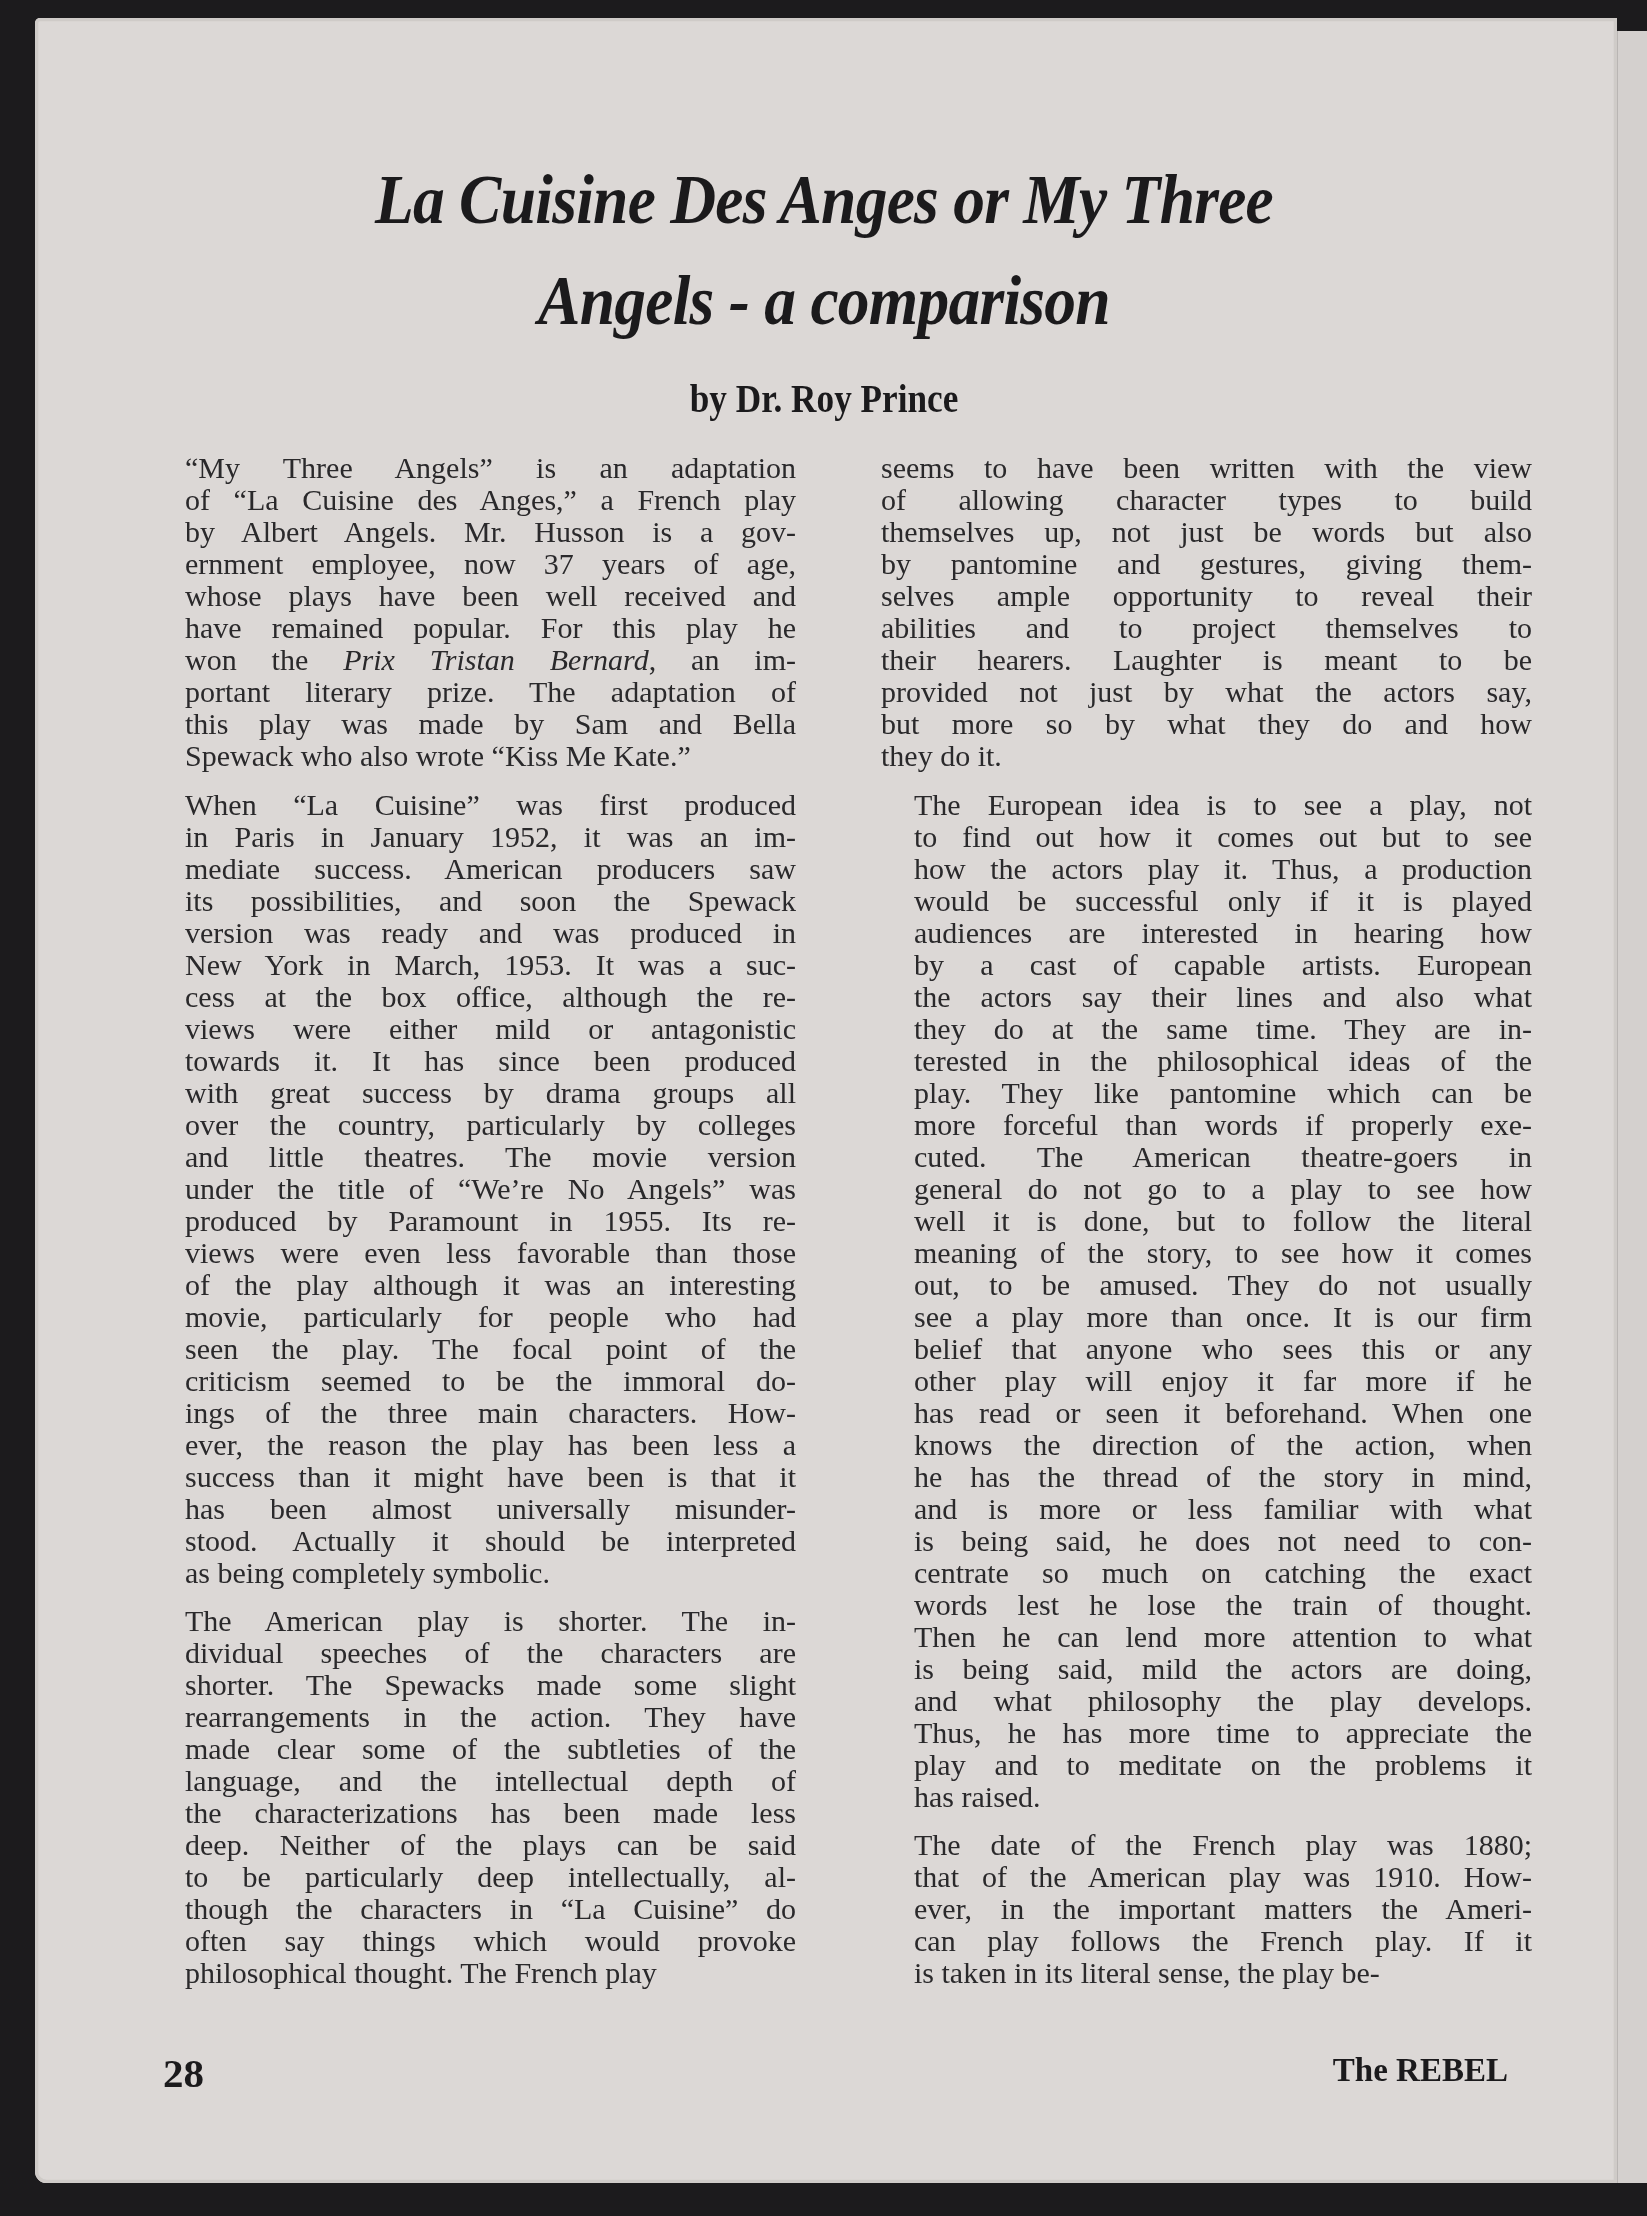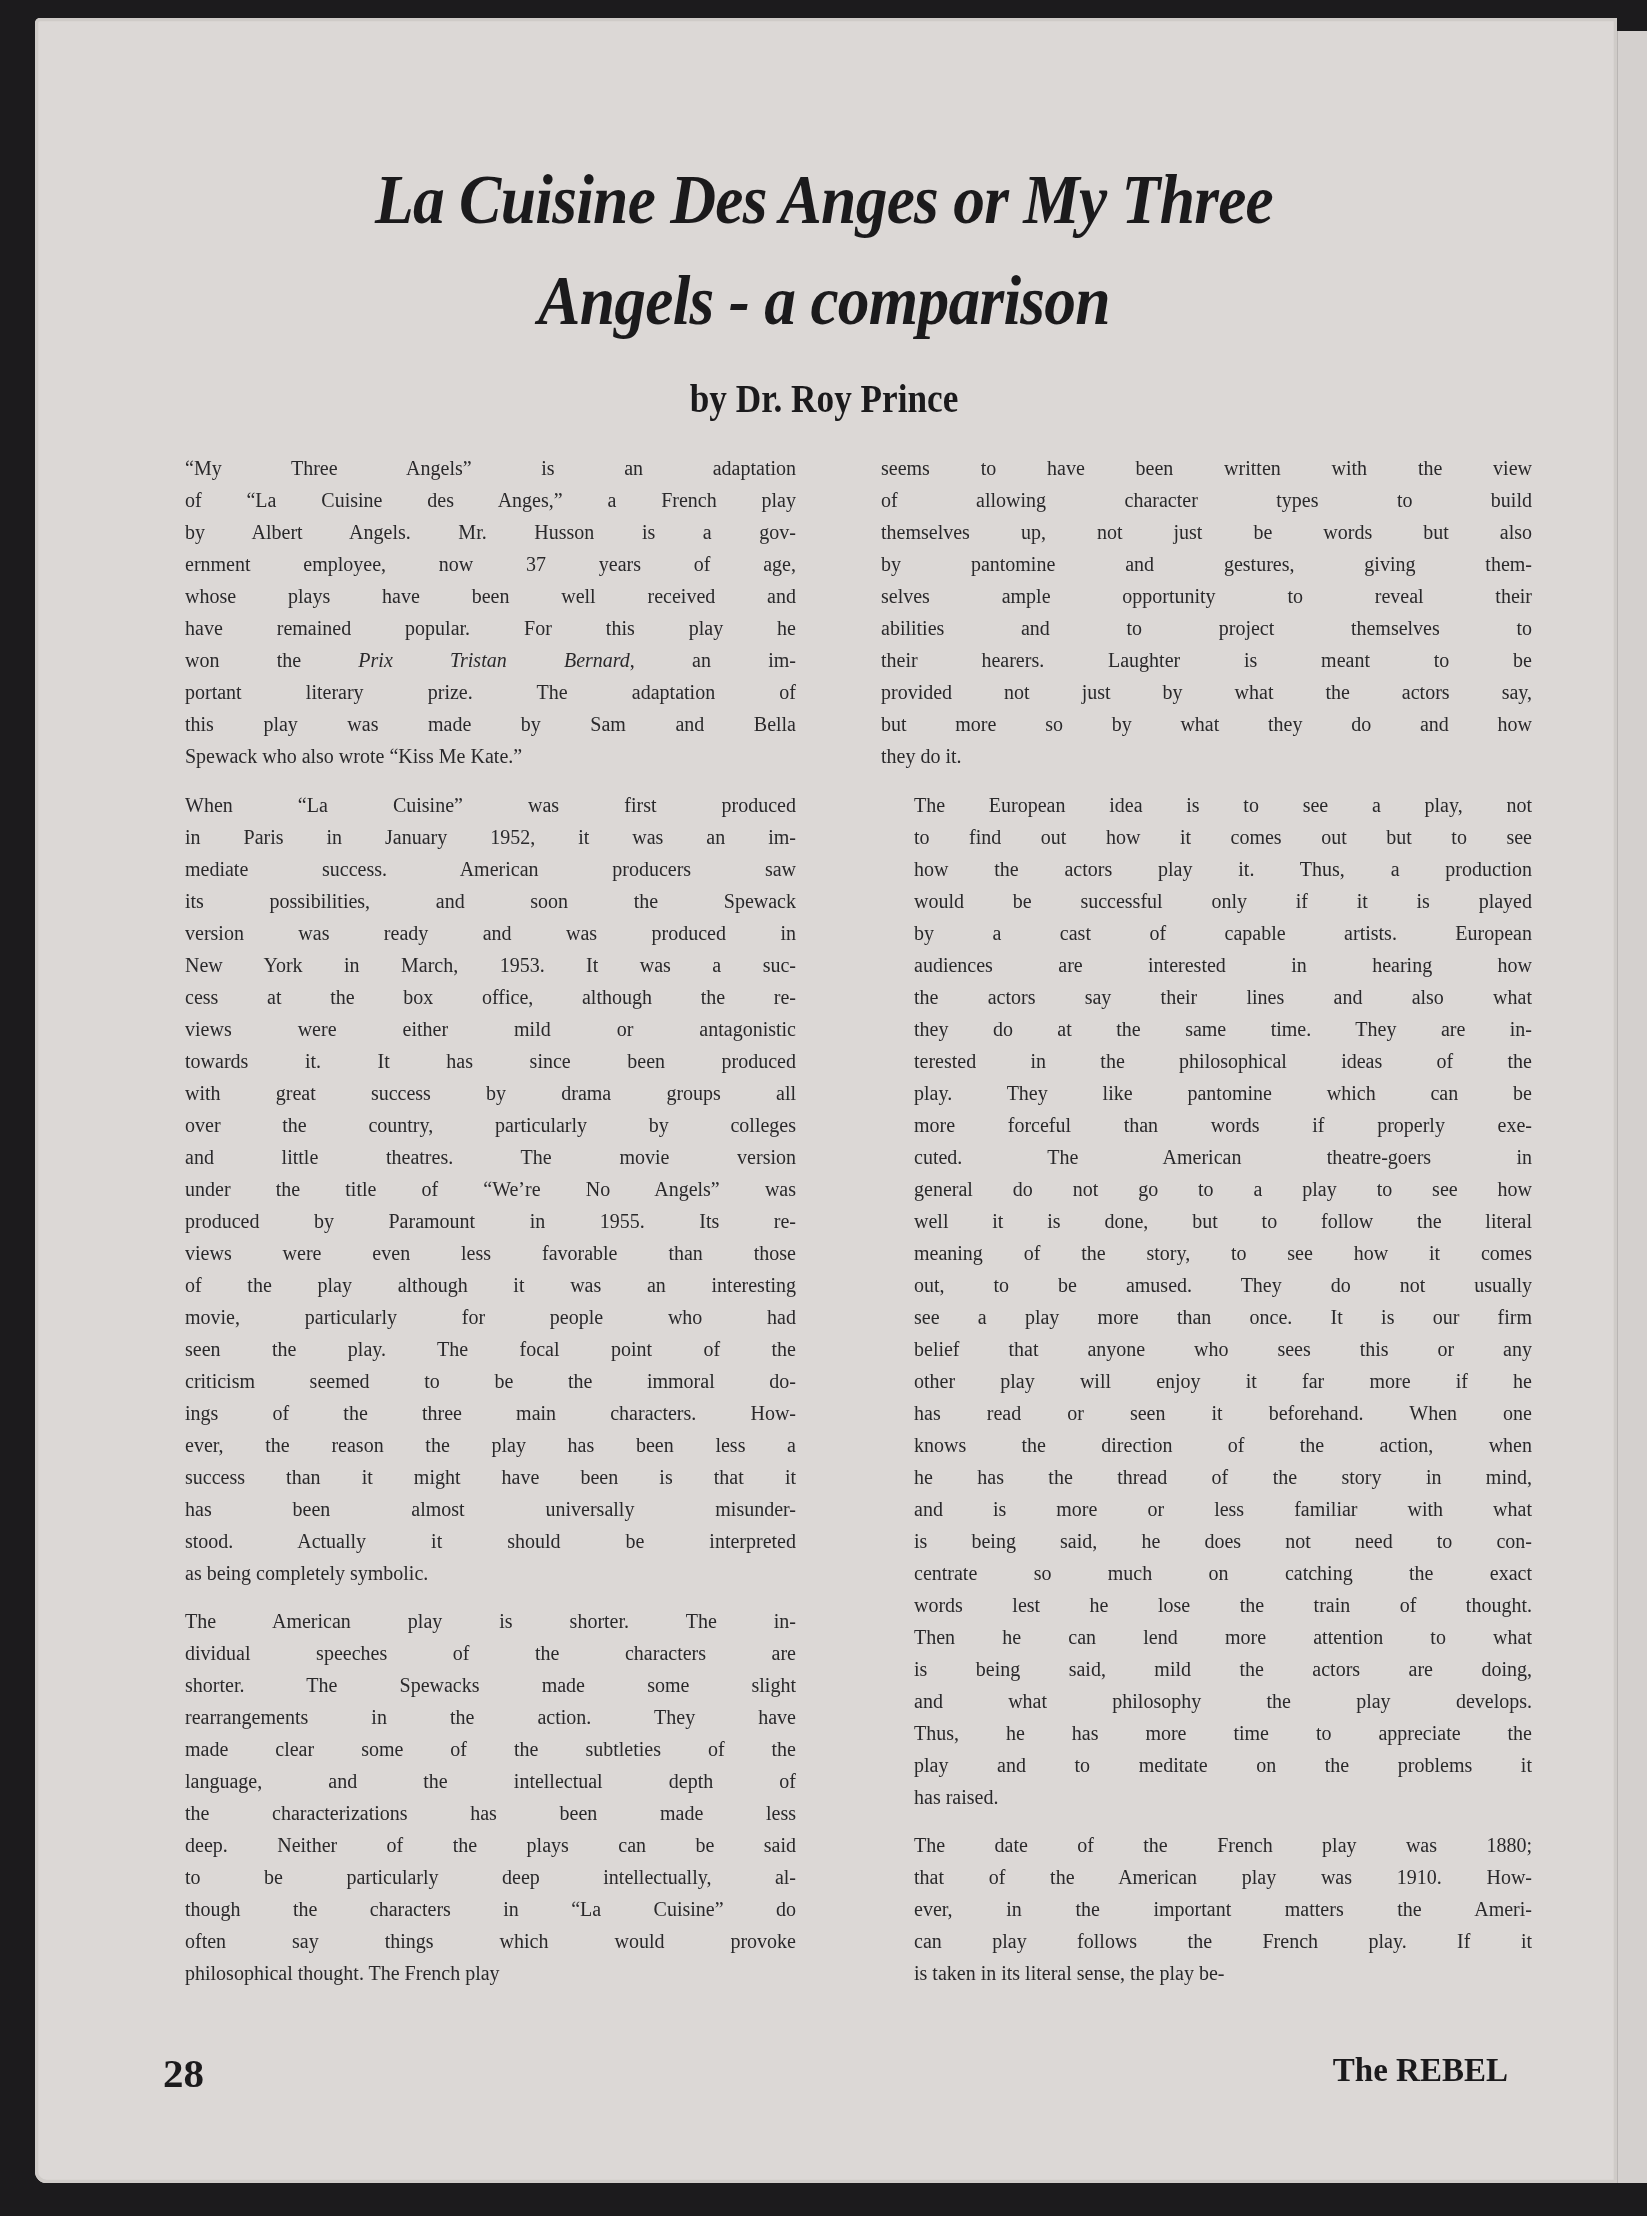--- a/index.html
+++ b/index.html
@@ -37,21 +37,21 @@
   .byline {
     position: absolute; left: 0; width: 1648px; text-align: center;
     top: 375px;
     font-family: "Liberation Serif", "DejaVu Serif", serif;
     font-weight: bold; font-size: 40px; color: #1b1a1c;
     transform: scaleX(0.88);
   }
   .col {
     position: absolute; top: 452px; width: 644px;
     font-family: "Liberation Serif", "DejaVu Serif", serif;
-    font-size: 20px; line-height: 32px; color: #2a292b;
+    font-size: 30px; line-height: 32px; color: #2a292b;
     text-align: justify; hyphens: manual;
   }
   .col.left { left: 152px; }
   .col.right { left: 865px; width: 651px; margin-left: 16px; }
   .col p { margin: 0 0 16.5px 0; text-indent: 33px; }
   .col p.cont { text-indent: 0; }
   .col p .line { display: block; text-align: justify; text-align-last: justify; white-space: nowrap; }
   .col p .line.last { text-align-last: left; }
   em { font-style: italic; }
   .footer-num {
@@ -142,22 +142,22 @@
       <span class="line">their hearers. Laughter is meant to be</span>
       <span class="line">provided not just by what the actors say,</span>
       <span class="line">but more so by what they do and how</span>
       <span class="line last">they do it.</span>
     </p>
     <p>
       <span class="line">The European idea is to see a play, not</span>
       <span class="line">to find out how it comes out but to see</span>
       <span class="line">how the actors play it. Thus, a production</span>
       <span class="line">would be successful only if it is played</span>
+      <span class="line">audiences are interested in hearing how</span>
       <span class="line">by a cast of capable artists. European</span>
-      <span class="line">audiences are interested in hearing how</span>
       <span class="line">the actors say their lines and also what</span>
       <span class="line">they do at the same time. They are in-</span>
       <span class="line">terested in the philosophical ideas of the</span>
       <span class="line">play. They like pantomine which can be</span>
       <span class="line">more forceful than words if properly exe-</span>
       <span class="line">cuted. The American theatre-goers in</span>
       <span class="line">general do not go to a play to see how</span>
       <span class="line">well it is done, but to follow the literal</span>
       <span class="line">meaning of the story, to see how it comes</span>
       <span class="line">out, to be amused. They do not usually</span>

